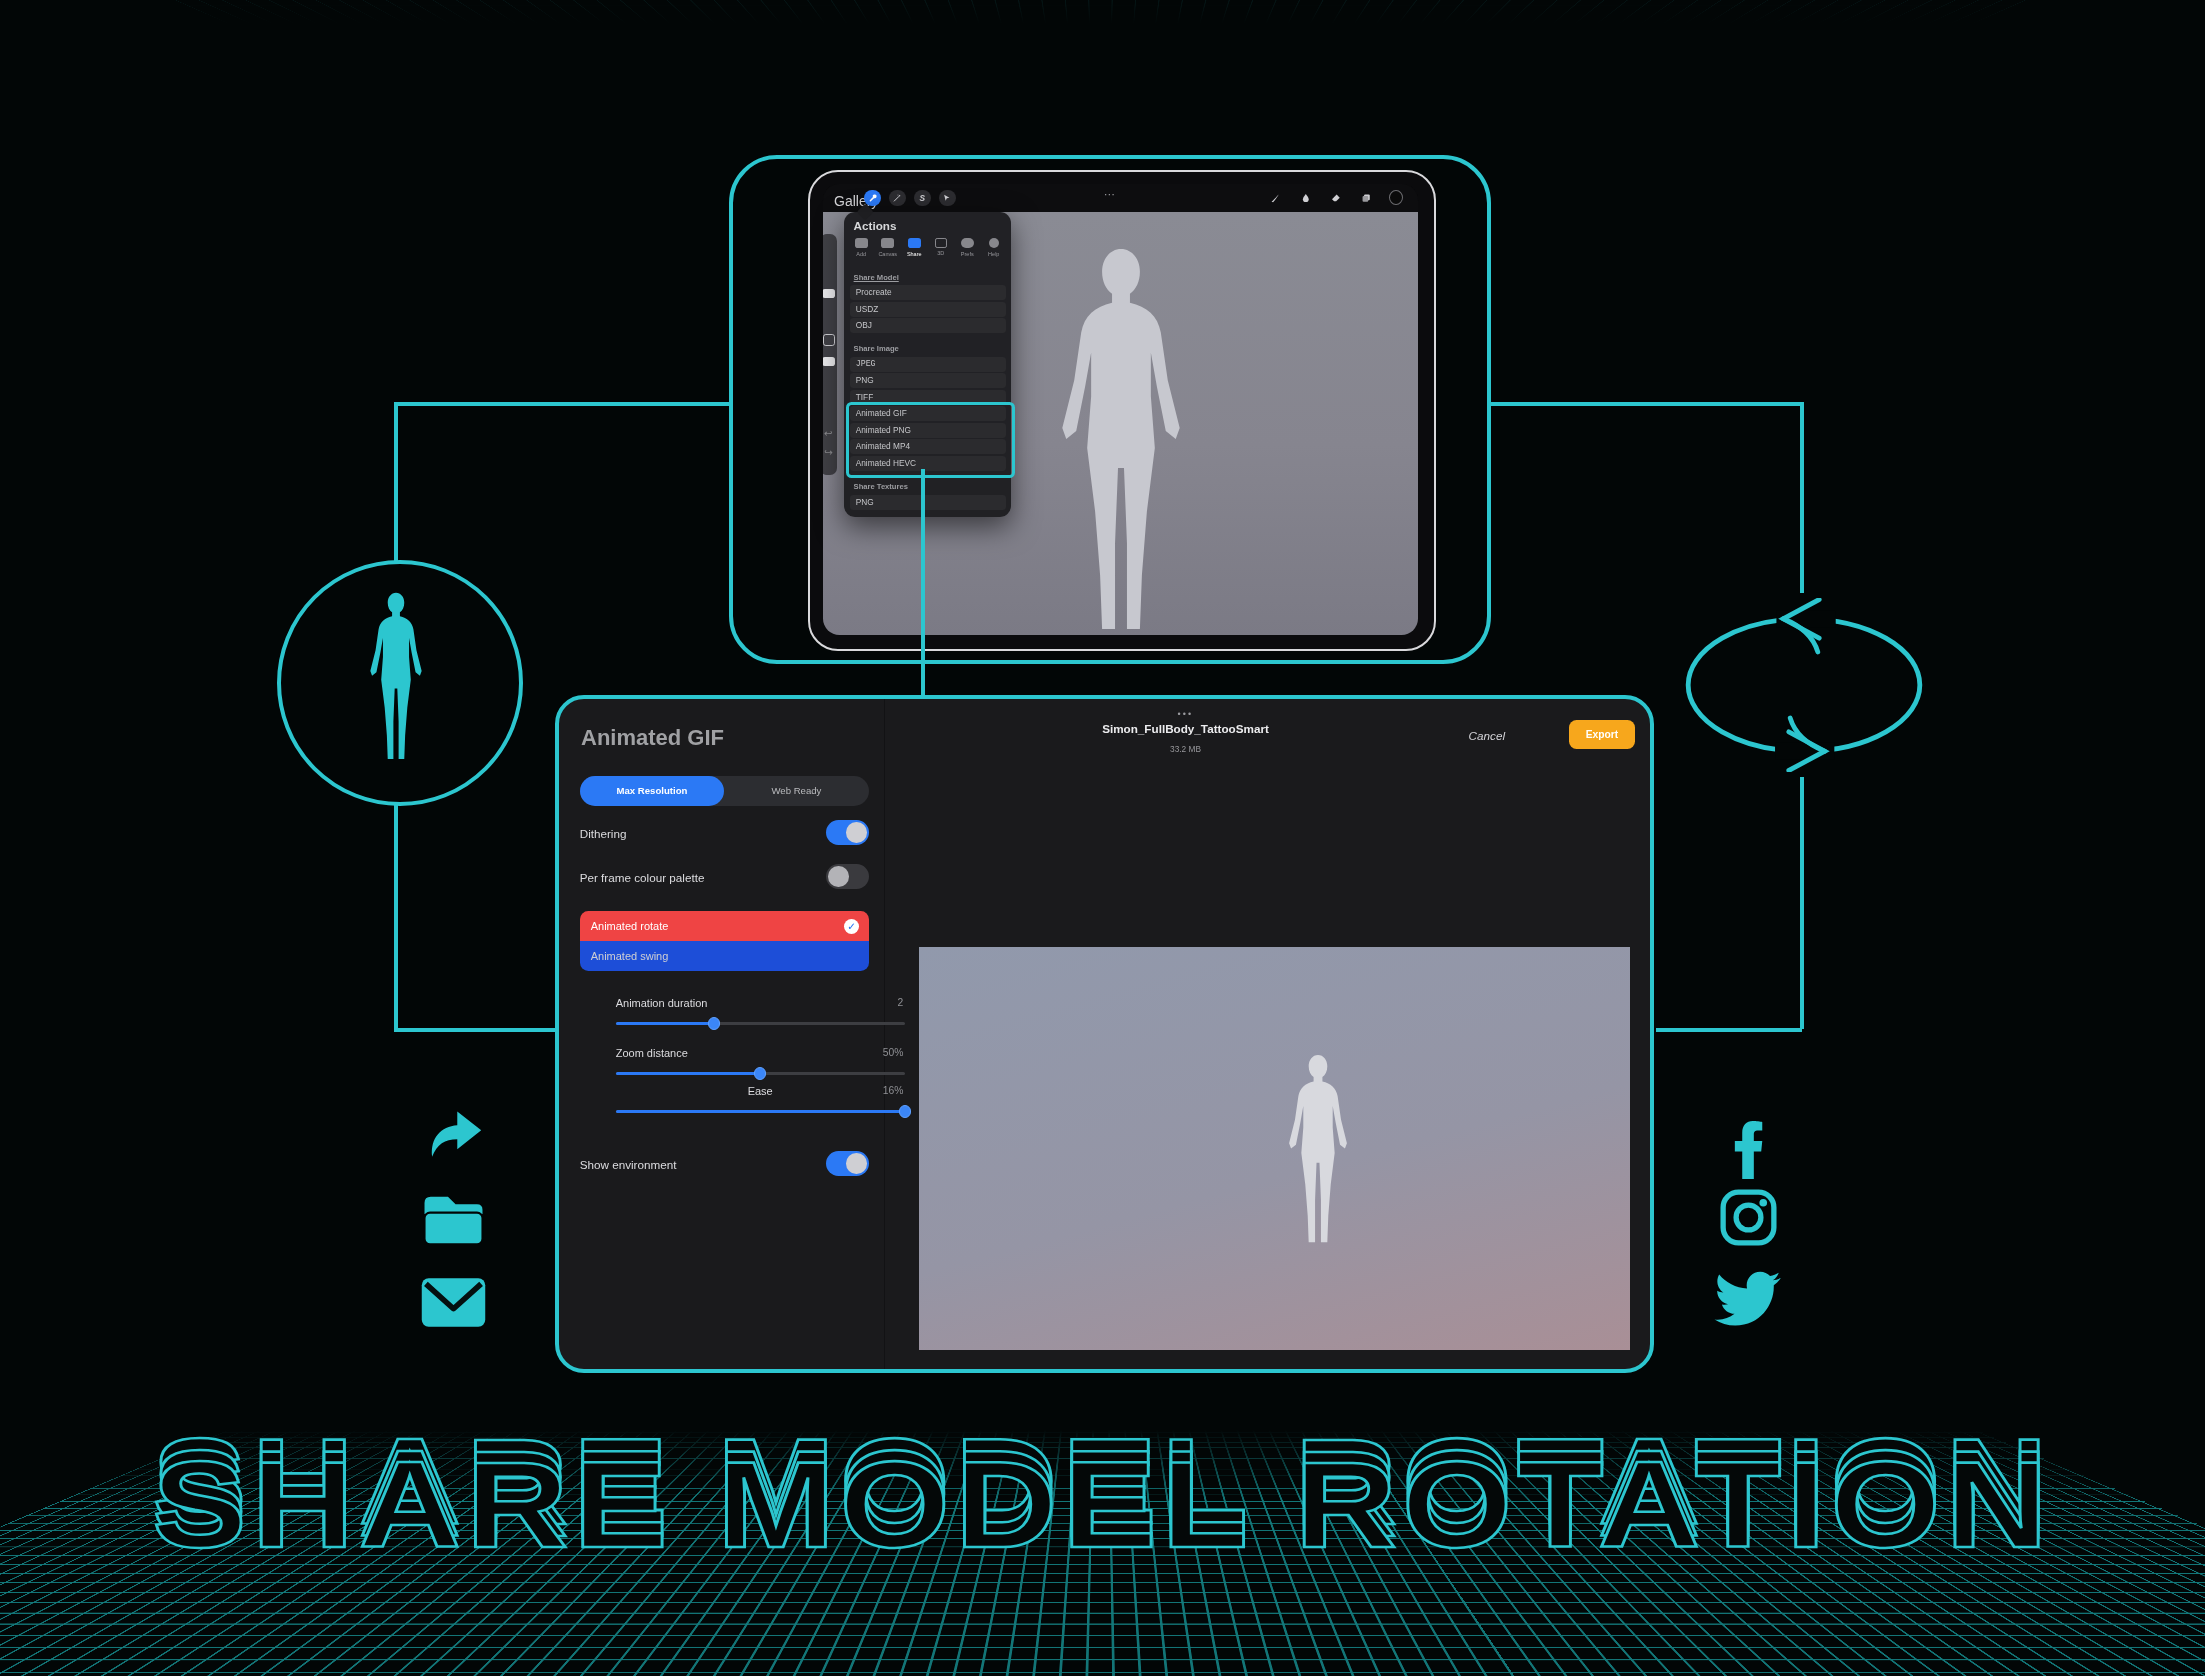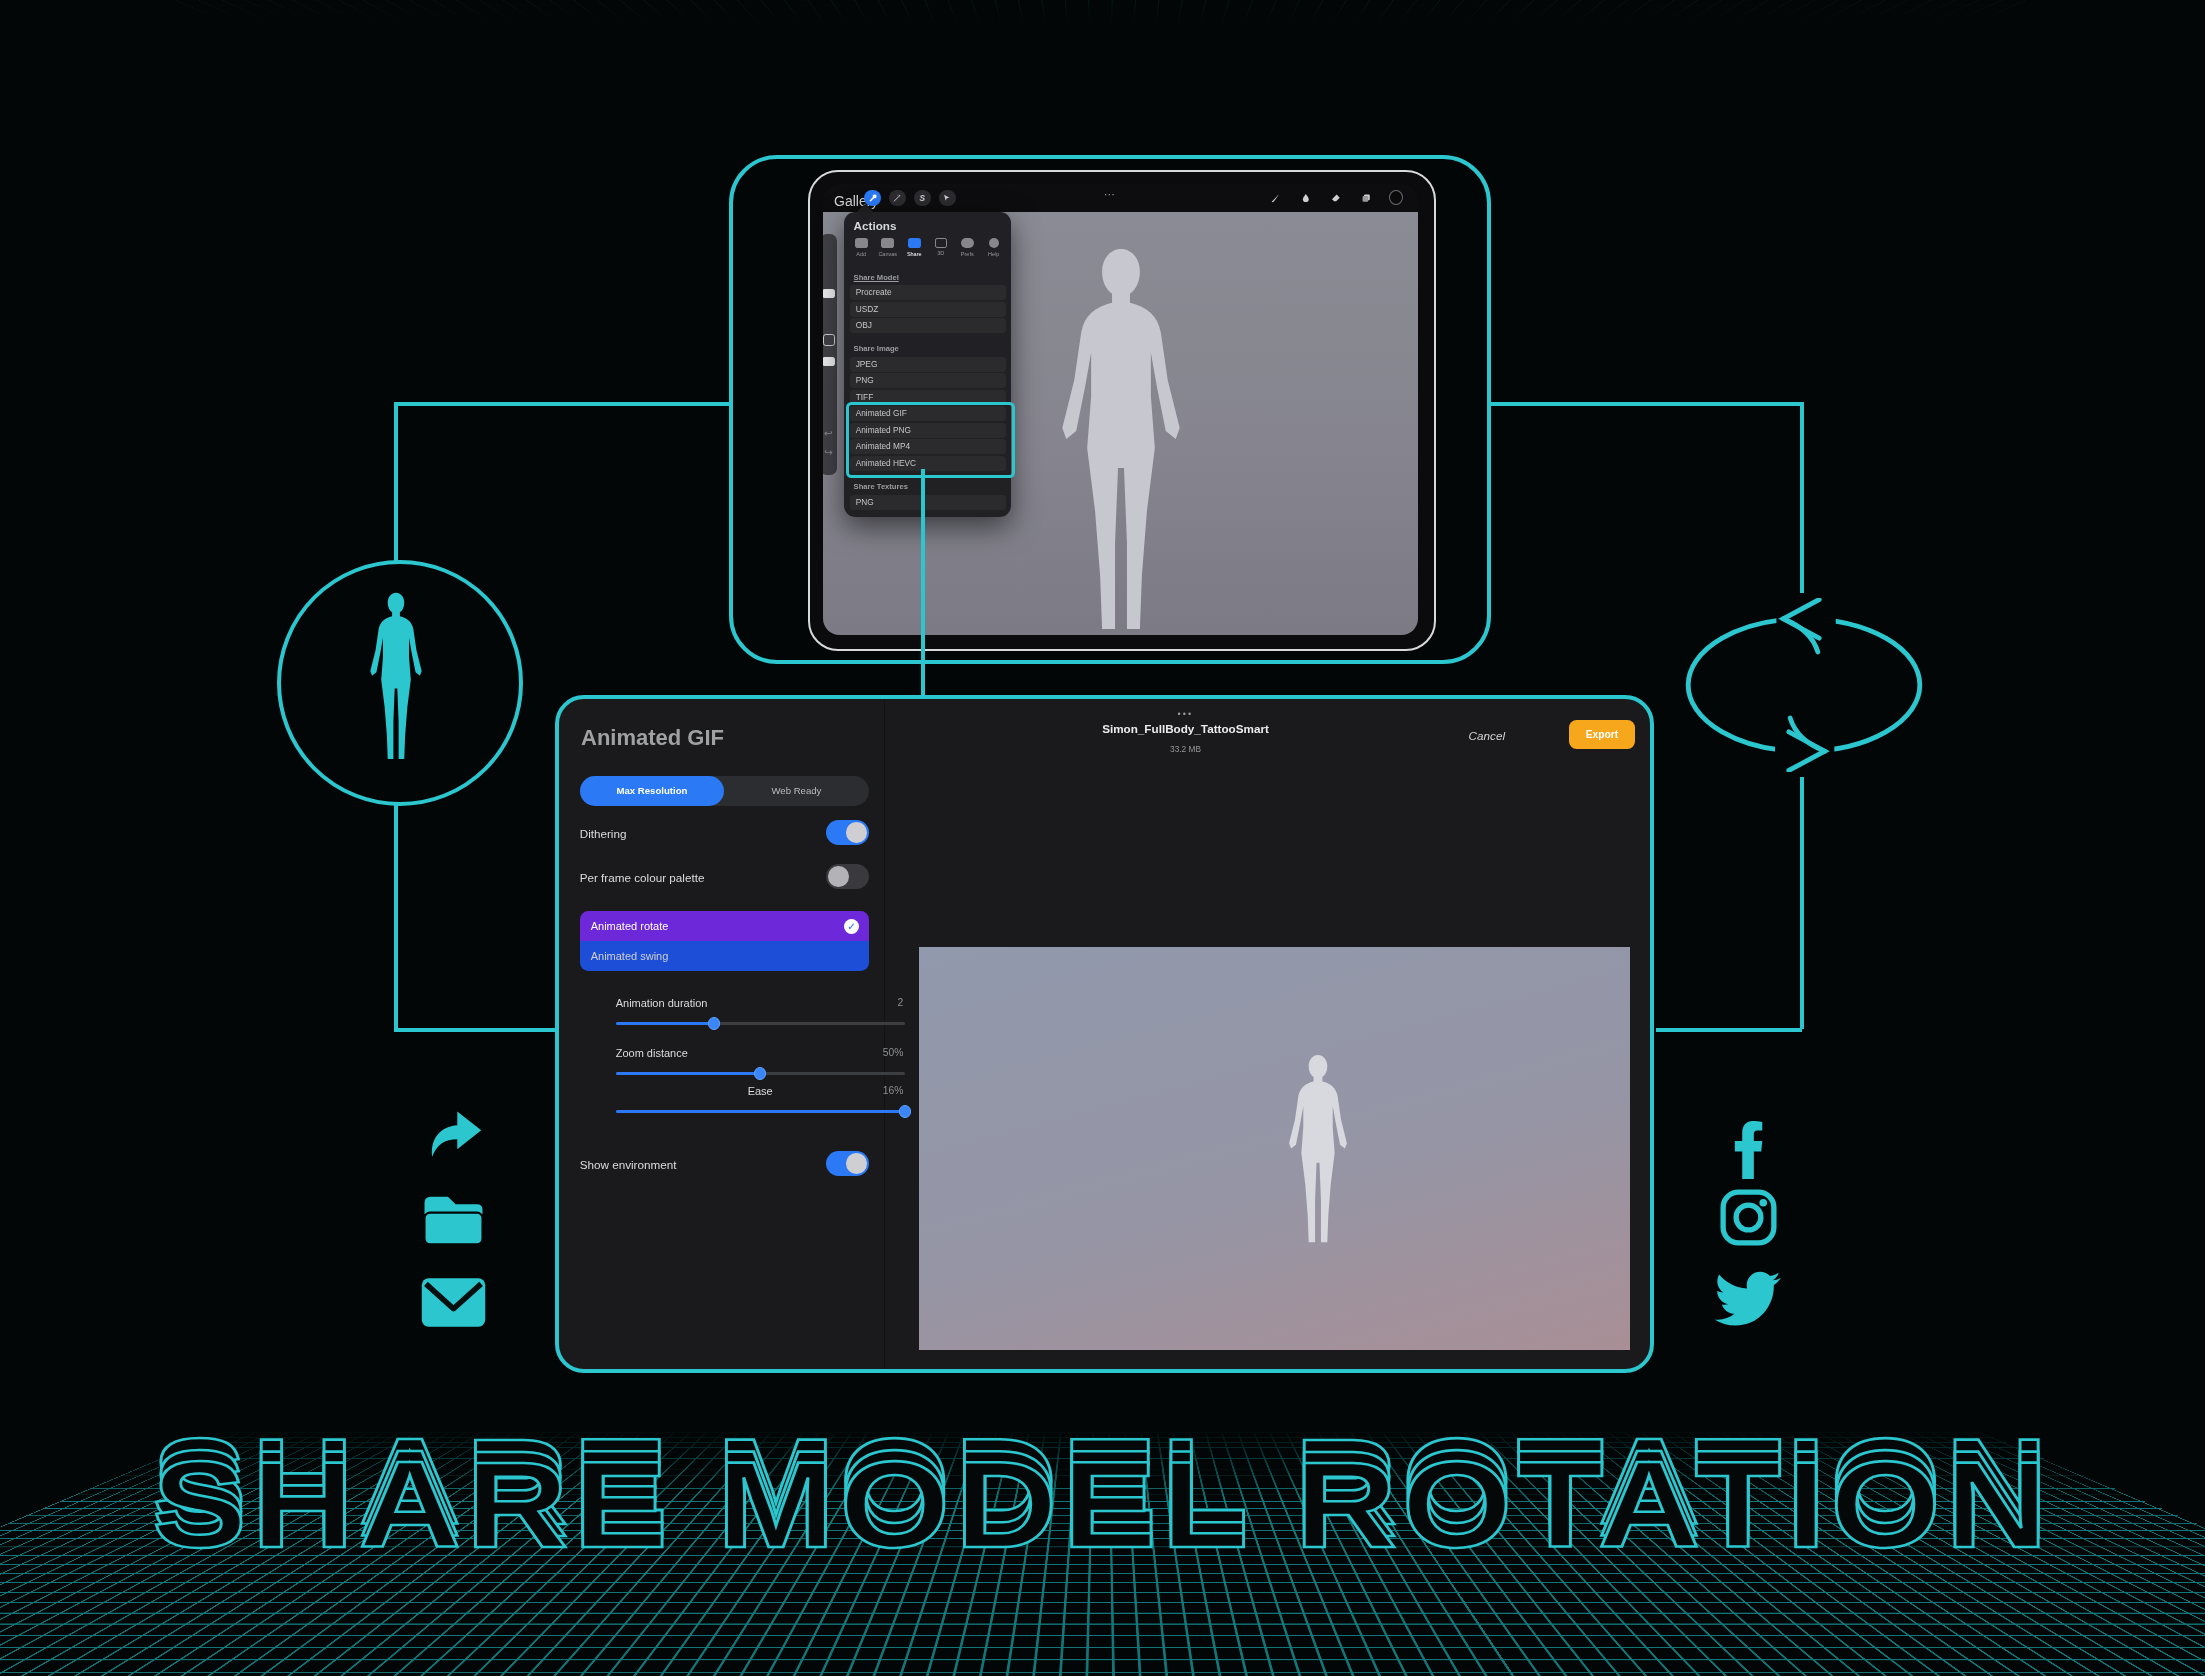--- a/index.html
+++ b/index.html
@@ -88,21 +88,21 @@
   .seg-opt.selected{background:#2b79f5;color:#fff;font-weight:bold;}
   .trow-lbl{position:absolute;left:20.7px;font-size:11.7px;color:#dcdcdf;}
   .toggle{position:absolute;left:267px;width:43px;height:25px;border-radius:12.4px;background:#3a3a3e;}
   .toggle .tknob{position:absolute;left:2.1px;top:2.1px;width:20.7px;height:20.7px;border-radius:50%;
     background:#b3b3b7;transition:none;}
   .toggle.on{background:#2b79f5;}
   .toggle.on .tknob{transform:translateX(18px);background:#cfcfd3;}
   .modes{position:absolute;left:20.7px;top:212px;width:289px;border-radius:8.3px;overflow:hidden;}
   .mode-row{height:30px;background:#1d4ed8;color:#cfcfd3;font-size:11px;line-height:30px;
     padding-left:11px;position:relative;}
-  .mode-row.selected{background:#6d28d9;color:#fff;}
+  .mode-row.selected{background:#ef4444;color:#fff;}
   .mode-check{position:absolute;right:9.6px;top:7.6px;width:15px;height:15px;border-radius:50%;
     background:#fff;color:#2472f4;font-size:10.3px;font-weight:bold;text-align:center;line-height:15px;}
   .srow{position:absolute;left:20.7px;width:289px;margin-left:36px;}
   .slabel{font-size:11px;color:#dcdcdf;}
   .svalue{position:absolute;right:1.4px;top:0;font-size:10.3px;color:#8f9094;}
   .track{position:absolute;left:0;right:0;top:25px;height:3.4px;background:#3d3e42;border-radius:2.1px;}
   .track .fill{position:absolute;left:0;top:0;bottom:0;background:#2b79f5;border-radius:2.1px;}
   .track .knob{position:absolute;top:-4.8px;width:12.4px;height:12.4px;margin-left:-6.2px;border-radius:50%;
     background:#3b86f7;border:1.4px solid #5ea0ff;box-sizing:border-box;}
   .hdr-dots{position:absolute;left:482px;top:9.6px;width:289px;text-align:center;
@@ -274,21 +274,21 @@
     <div class="ptab">
       <div class="pic" style="border-radius:50%;width:10.3px;"></div>
         <div class="plbl">Help</div>
       </div>
   </div>
   <div class="psec" style="top:61px;text-decoration:underline;">Share Model</div>
   <div class="prow" style="top:73px;">Procreate</div>
   <div class="prow" style="top:90px;">USDZ</div>
   <div class="prow" style="top:106px;">OBJ</div>
   <div class="psec" style="top:132px;">Share Image</div>
-  <div class="prow" style="top:145px;">JPEG</div>
+  <div class="prow" style="top:145px;font-family:Liberation Mono, monospace;">JPEG</div>
   <div class="prow" style="top:161px;">PNG</div>
   <div class="prow" style="top:178px;">TIFF</div>
   <div class="prow" style="top:194px;">Animated GIF</div>
   <div class="prow" style="top:211px;">Animated PNG</div>
   <div class="prow" style="top:227px;">Animated MP4</div>
   <div class="prow" style="top:244px;">Animated HEVC</div>
   <div class="psec" style="top:270px;">Share Textures</div>
   <div class="prow" style="top:283px;">PNG</div>
 </div>
 <div class="abs hl-box"></div>

